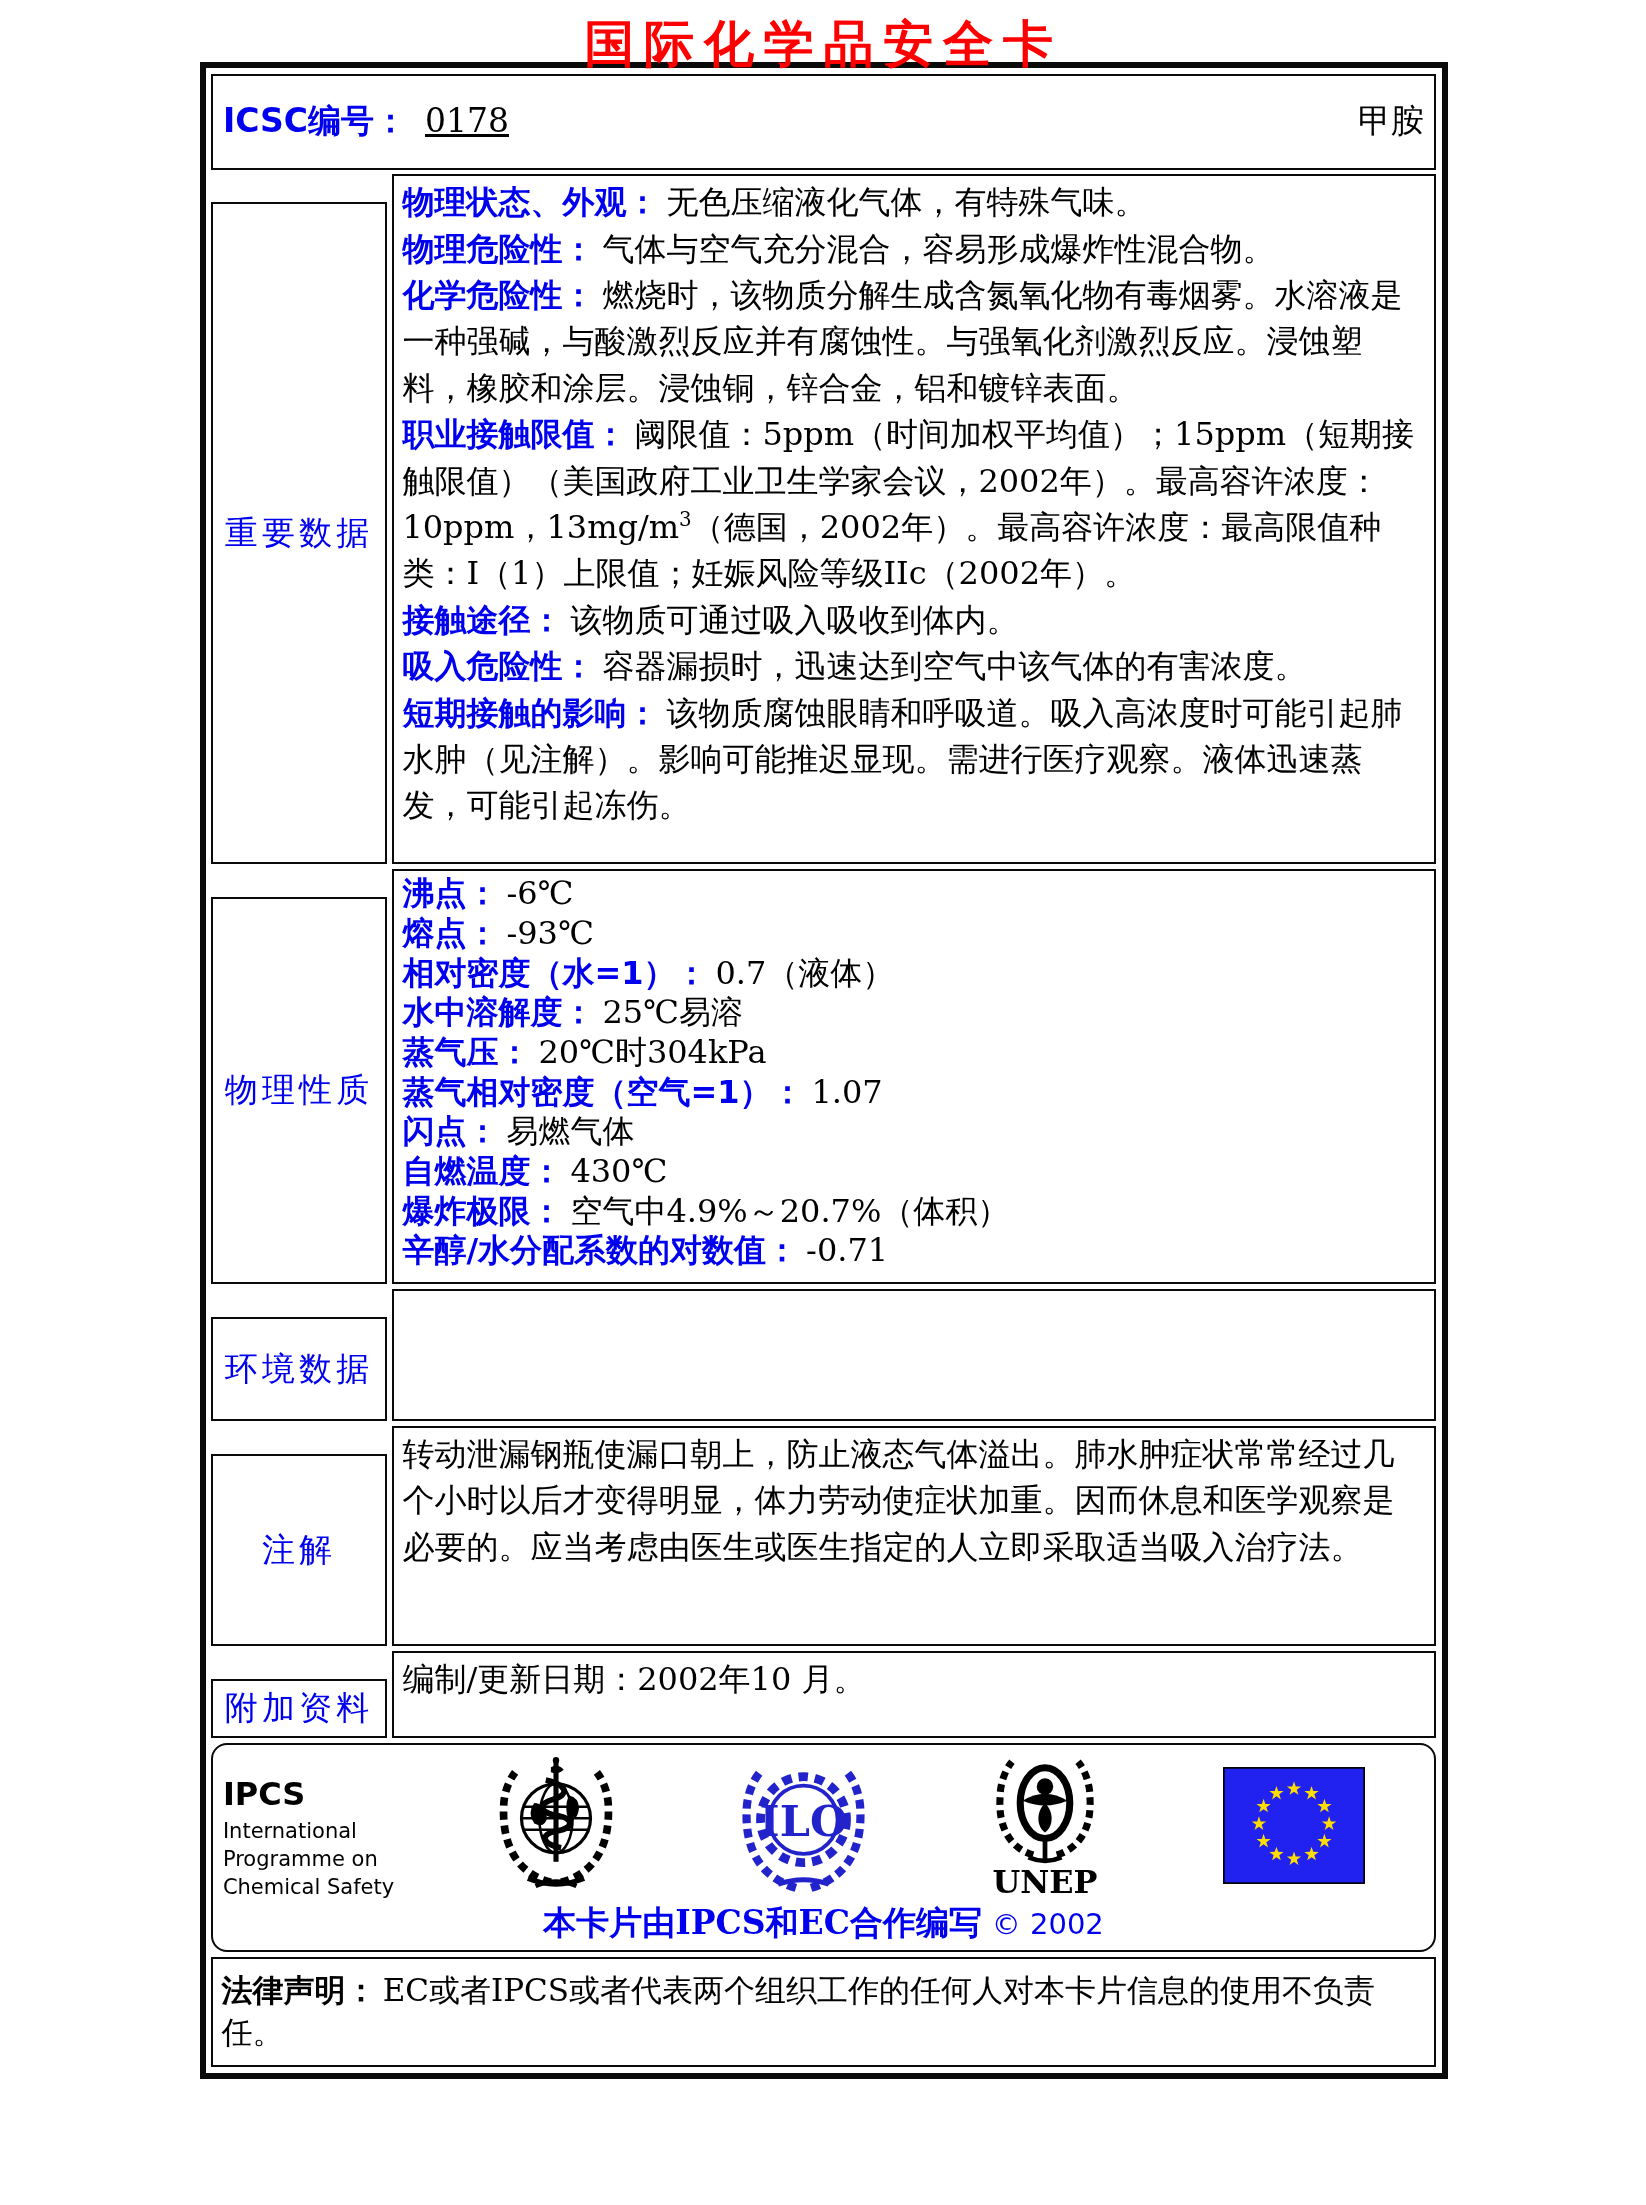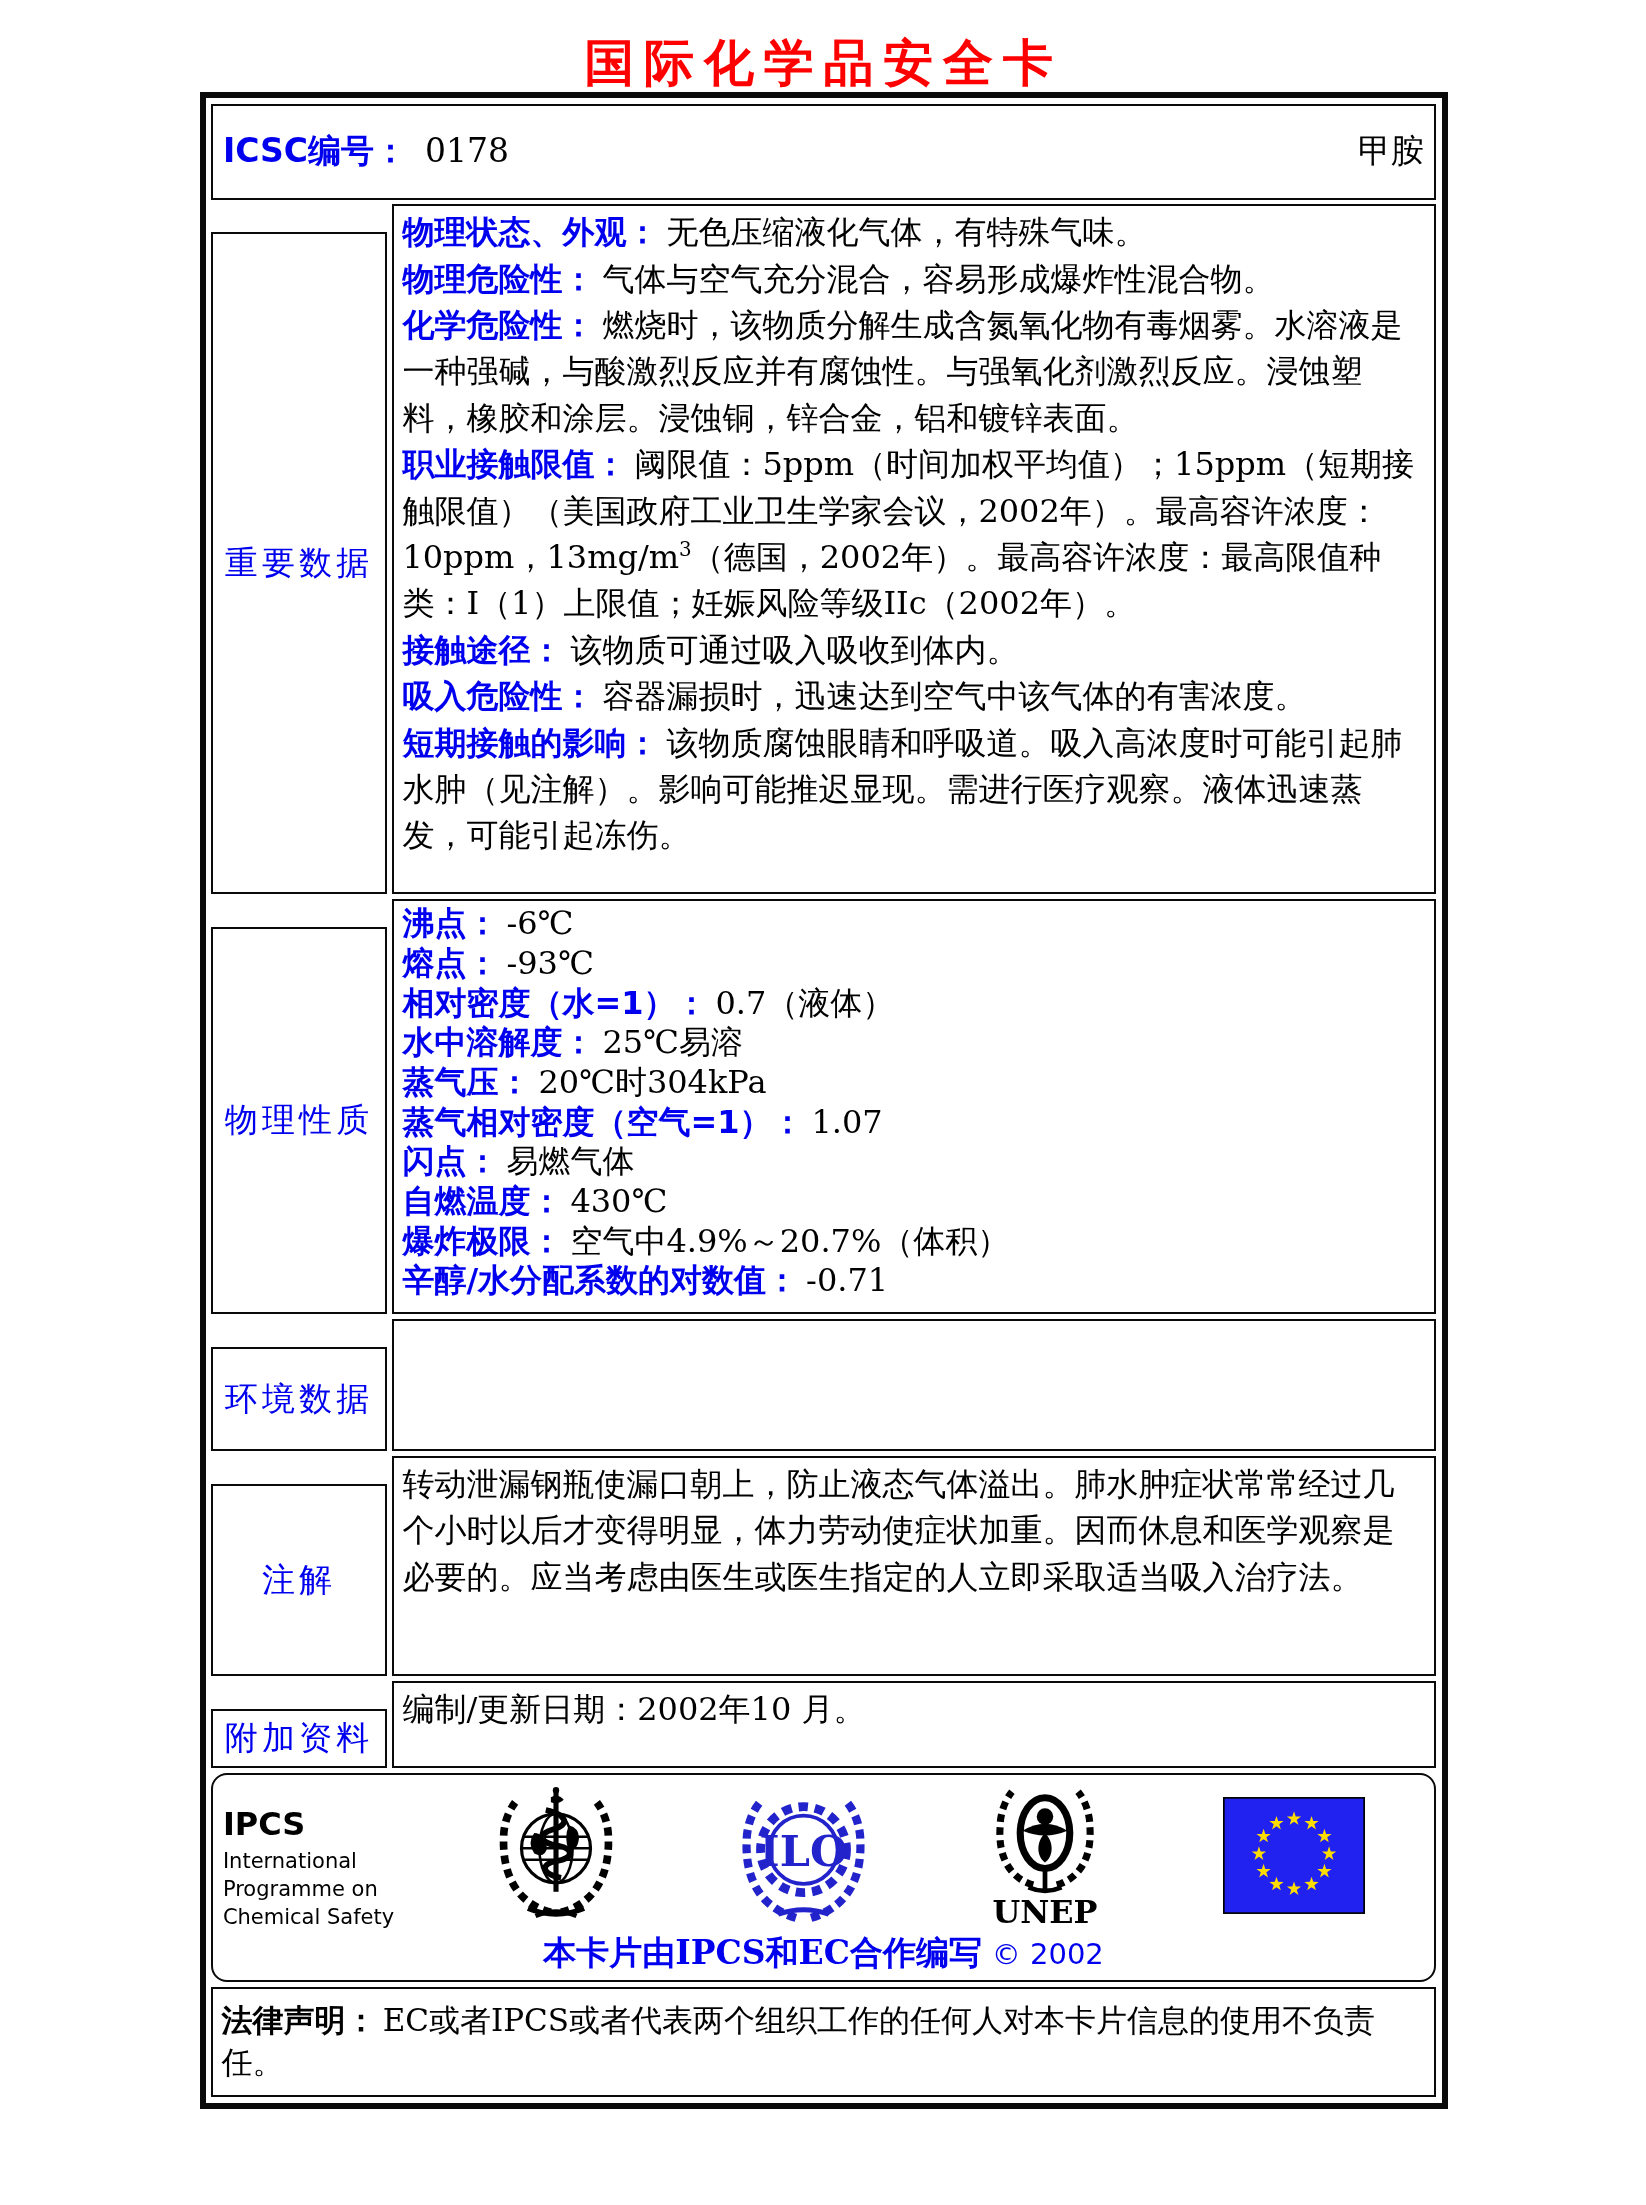--- a/index.html
+++ b/index.html
@@ -11,43 +11,42 @@
     position: relative;
   }
   .page-title {
     text-align: center;
     color: #ff0000;
     font-family: "DejaVu Sans", sans-serif;
     font-weight: bold;
     font-size: 50px;
     letter-spacing: 9.8px;
     padding-top: 11px;
-    height: 73px;
-    margin-top: 19px;
+    height: 62px;
   }
   .card {
     width: 1248px;
     margin: 0 auto;
     border: 6.3px solid #0a0a0a;
     padding: 5.6px;
     background: #fff;
   }
   .trow { display: flex; gap: 4.9px; margin-bottom: 4.9px; }
   .trow:last-child { margin-bottom: 0; border-radius: 16px; }
   .cell { border: 2.8px solid #0a0a0a; background: #fff; }
   .full-cell { flex: 1; }
 
   
   .header-cell {
     display: flex; justify-content: space-between; align-items: center;
     min-height: 96px; padding: 0 9.8px;
     font-size: 33px;
   }
   .blue-sans { color: #0000ee; font-family: "DejaVu Sans", sans-serif; font-weight: bold; }
-  .icsc-num { margin-left: 18px; color: #000; }
+  .icsc-num { margin-left: 18px; color: #000; text-decoration: underline; }
 
   
   .label-cell {
     flex: 0 0 176px;
     display: flex; align-items: center; justify-content: center;
     color: #0000ee;
     font-family: "DejaVu Sans", sans-serif;
     font-size: 33px;
     letter-spacing: 4.2px;
     text-align: center;

